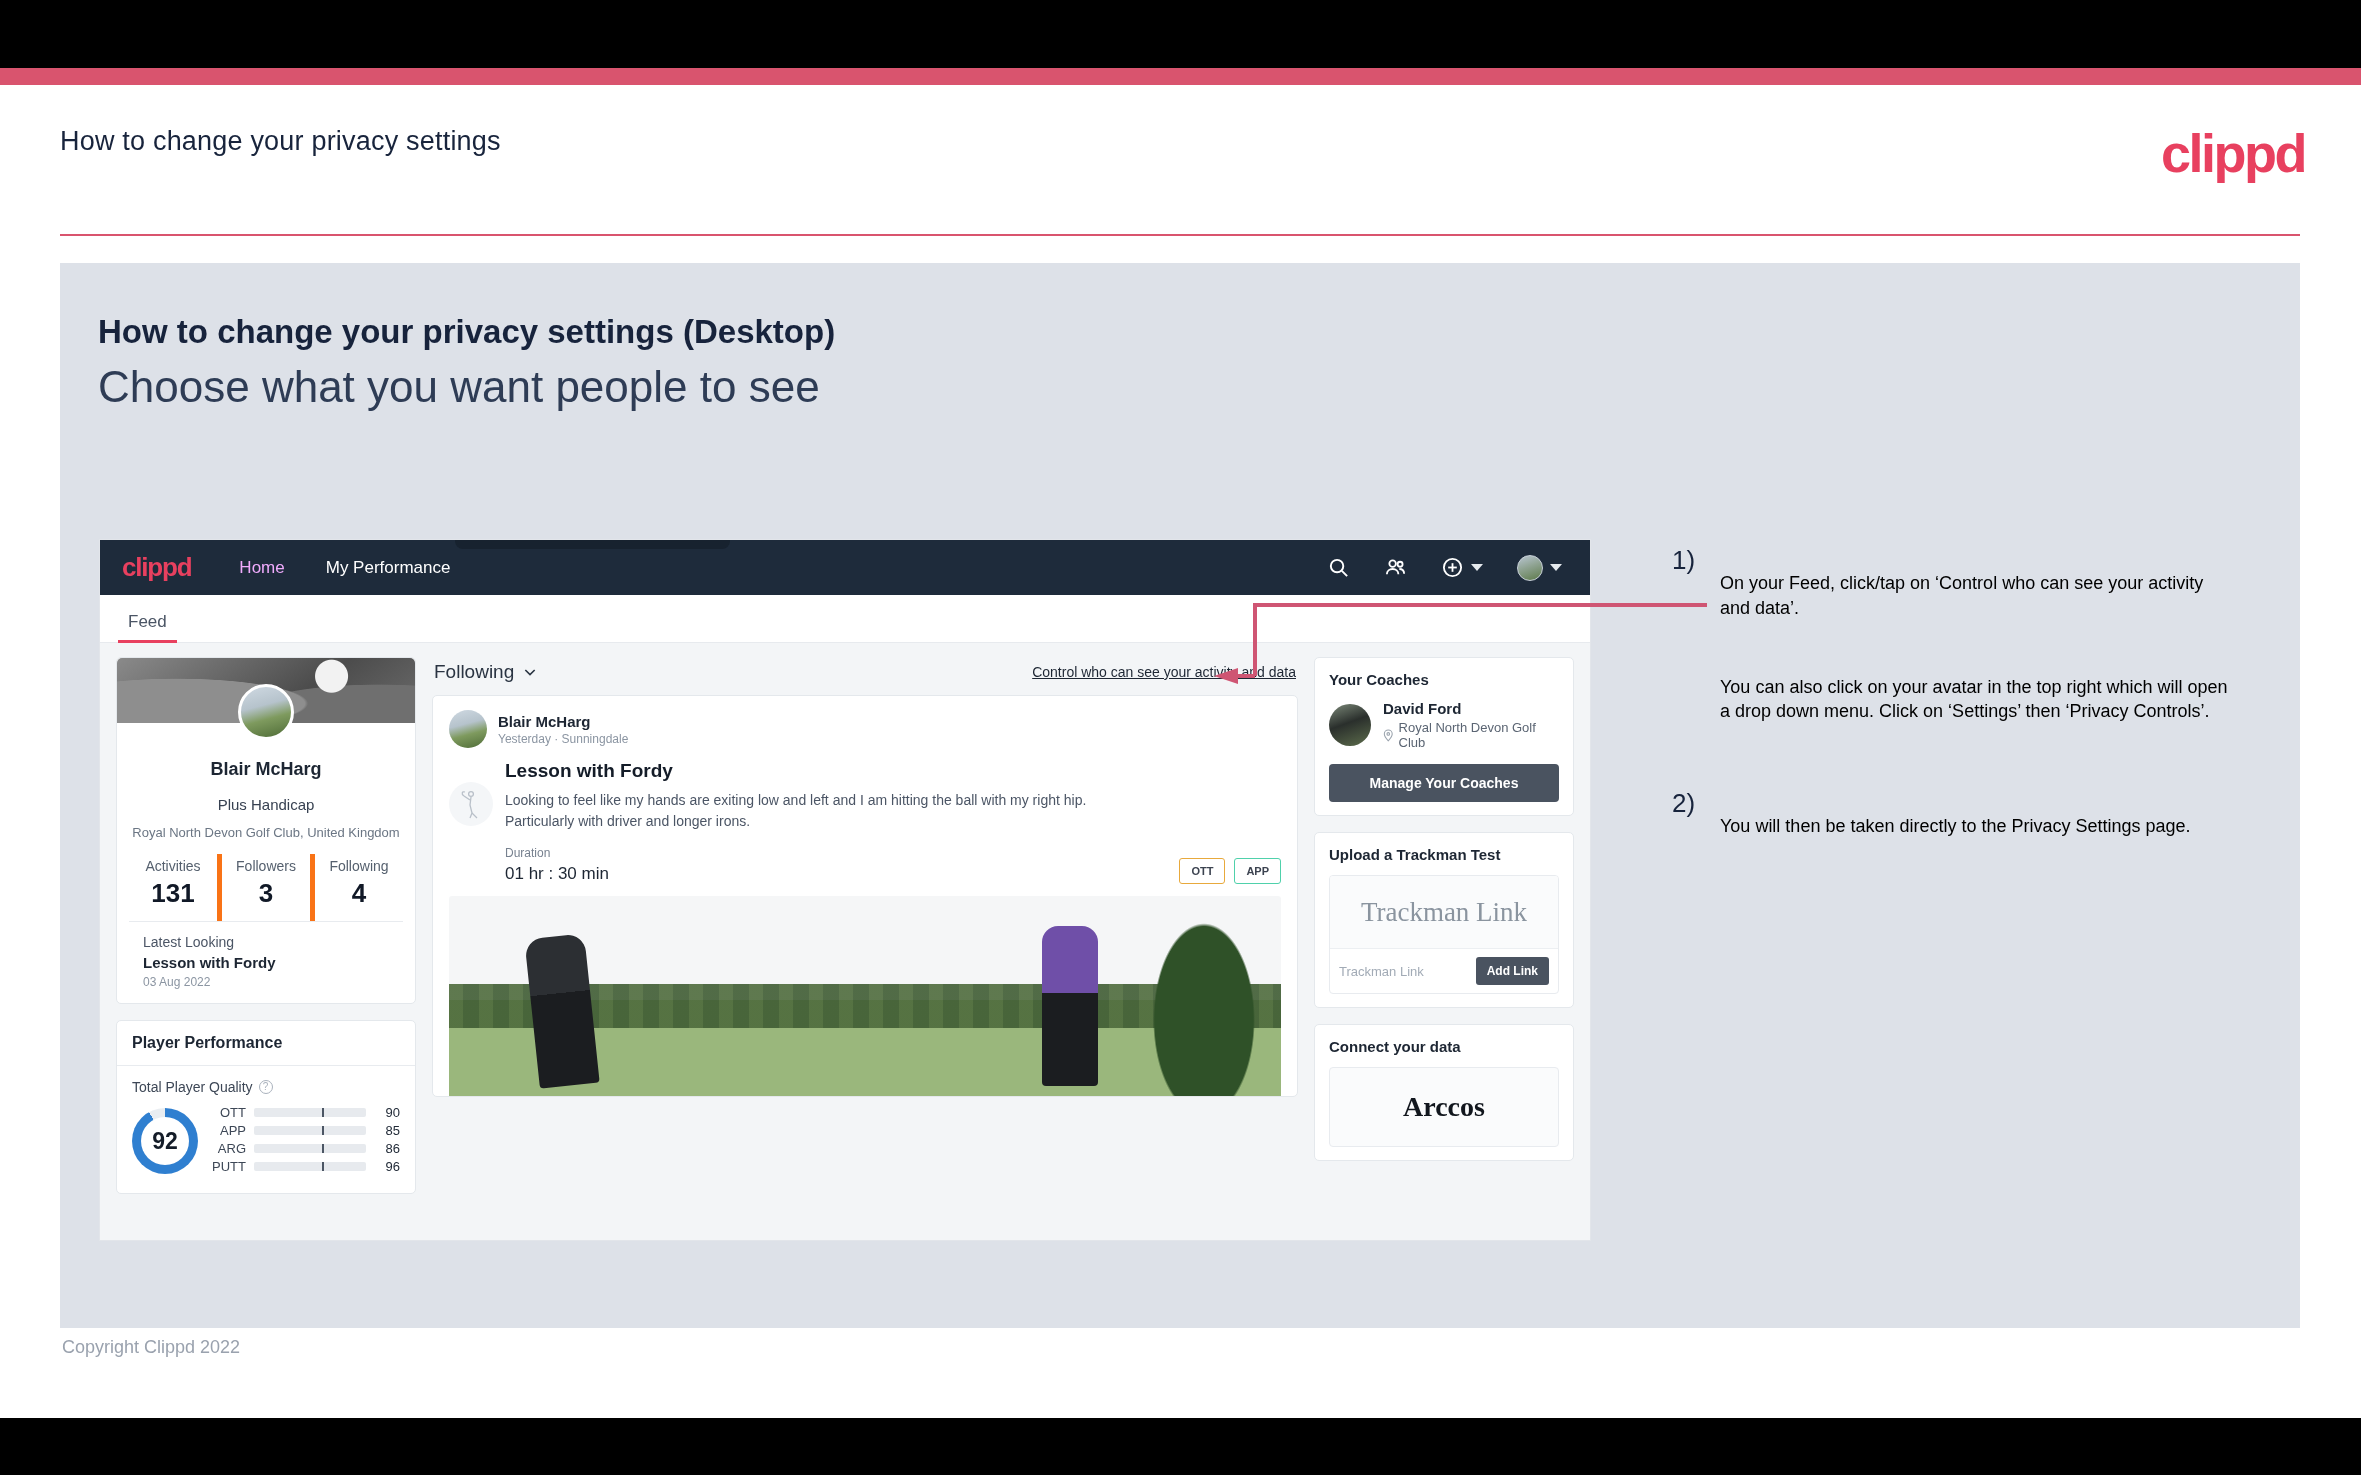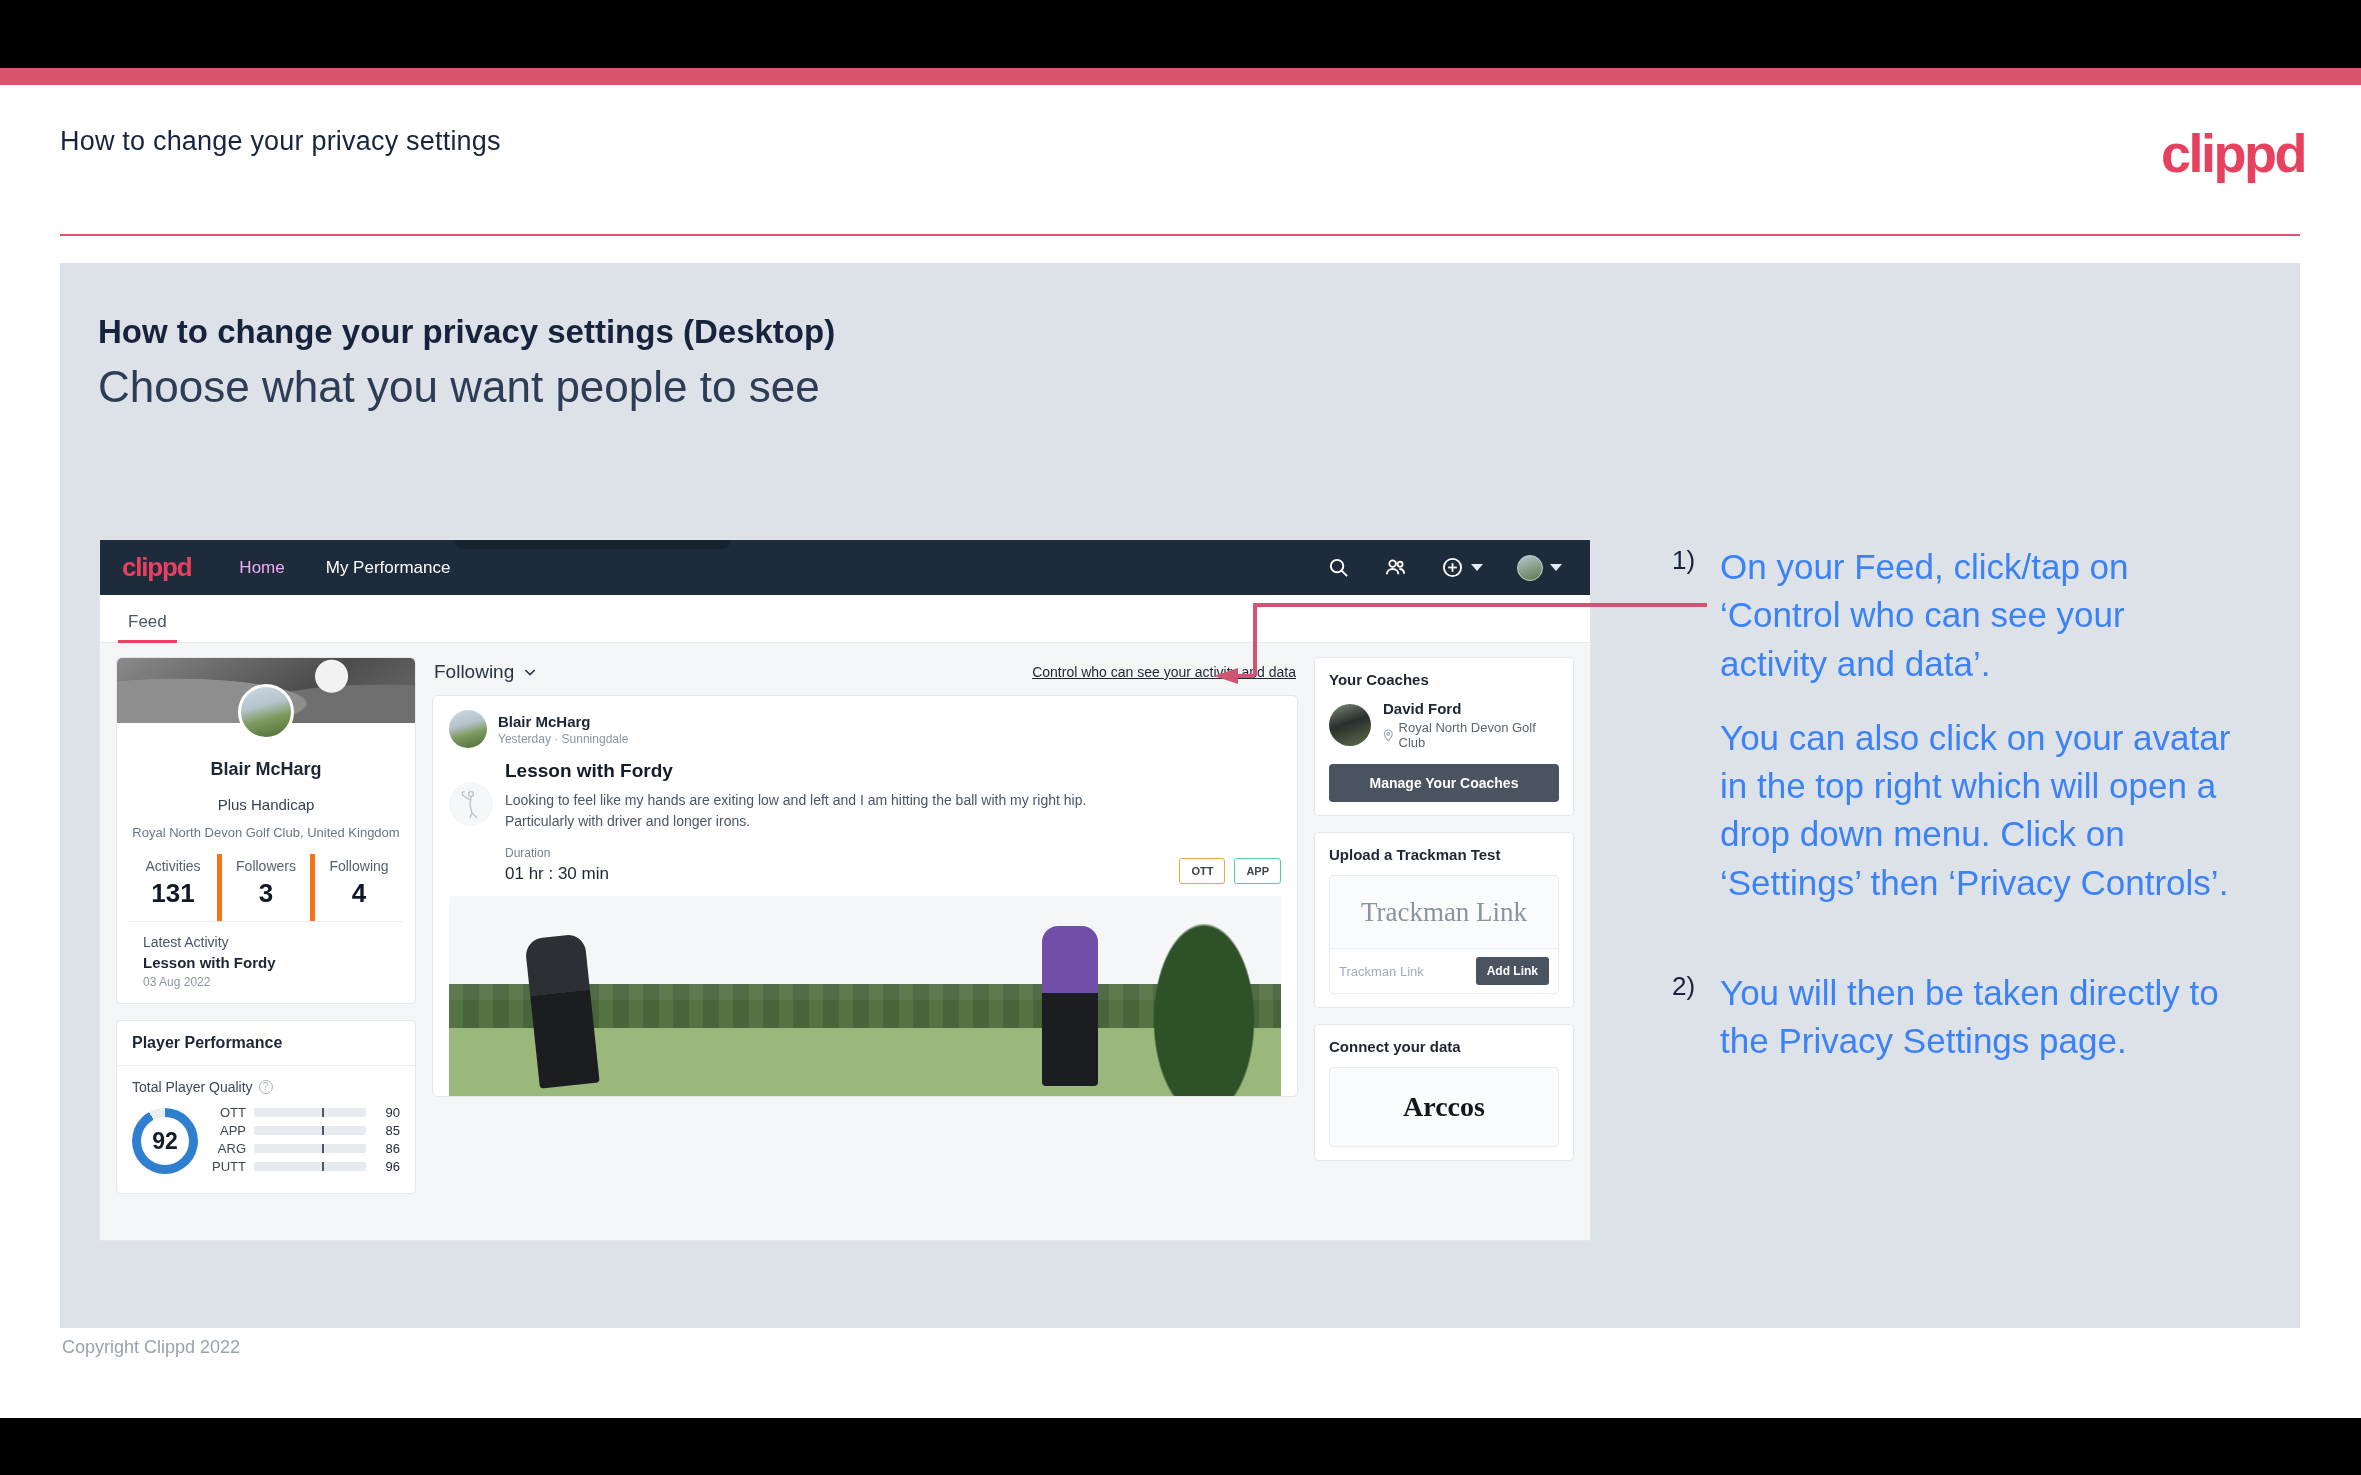--- a/index.html
+++ b/index.html
@@ -200,21 +200,21 @@
                 background:#fafbfc; height:80px; display:flex; align-items:center; justify-content:center;
                 font-family:"Liberation Serif", serif; font-size:28px; font-weight:700; color:#11161d; }
 
   
   .callout { position:absolute; left:0; top:0; width:2361px; height:1475px; pointer-events:none; }
 
   
   .instructions { position:absolute; left:1672px; top:543px; width:560px; }
   .ins-block { display:flex; gap:14px; margin-bottom:26px; }
   .ins-num { font-size:26px; color:#17233c; flex:0 0 34px; line-height:1.38; }
-  .ins-text { font-size:35px; color:#3b82f6; line-height:1.38; }
+  .ins-text { font-size:18px; color:#000000; line-height:1.38;margin-top:28px; }
   .ins-gap { height:26px; }
 </style>
 </head>
 <body>
 
 <div class="slide">
 
   <div class="bar-top-black"></div>
   <div class="bar-top-pink"></div>
   <div class="bar-bottom-black"></div>
@@ -287,21 +287,21 @@
               <div class="p-stat">
                 <div class="p-stat-label">Followers</div>
                 <div class="p-stat-val">3</div>
               </div>
               <div class="p-stat">
                 <div class="p-stat-label">Following</div>
                 <div class="p-stat-val">4</div>
               </div>
             </div>
             <div class="p-latest">
-              <div class="p-lat-h">Latest Activity</div>
+              <div class="p-lat-h">Latest Looking</div>
               <div class="p-lat-t">Lesson with Fordy</div>
               <div class="p-lat-d">03 Aug 2022</div>
             </div>
           </div>
         </div>
 
         <div class="card perf-card">
           <div class="perf-head">Player Performance</div>
           <div class="perf-body">
             <div class="tpq-row">

